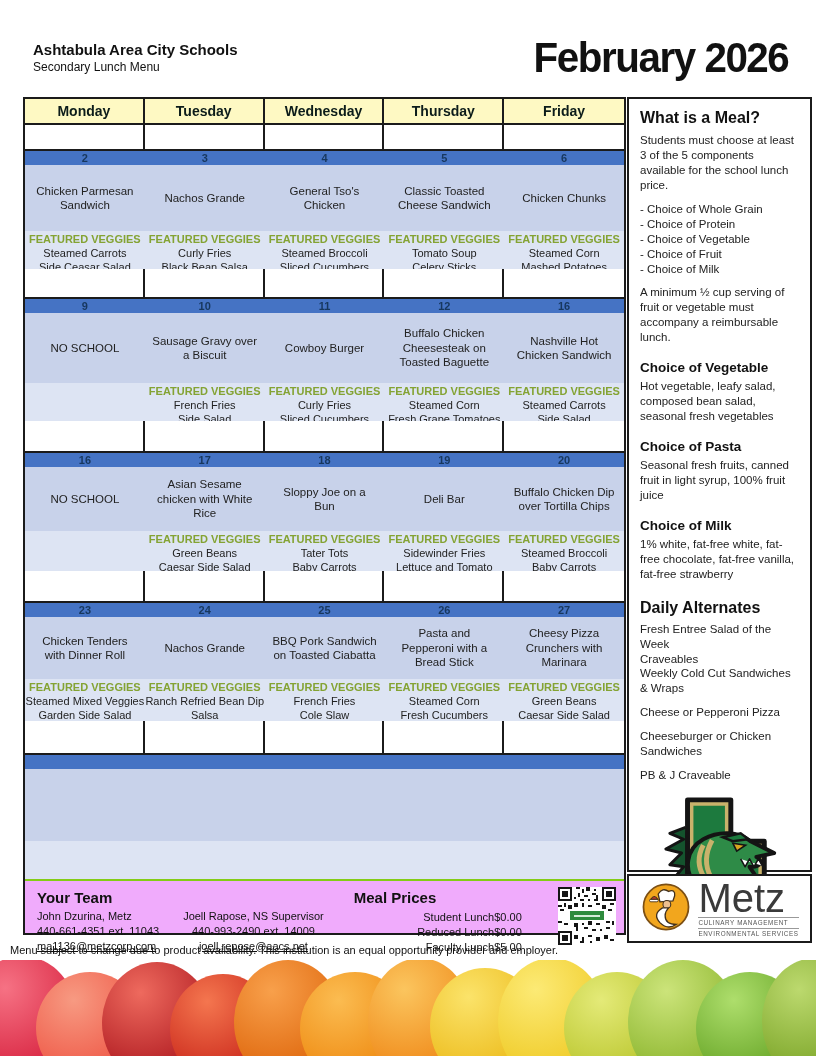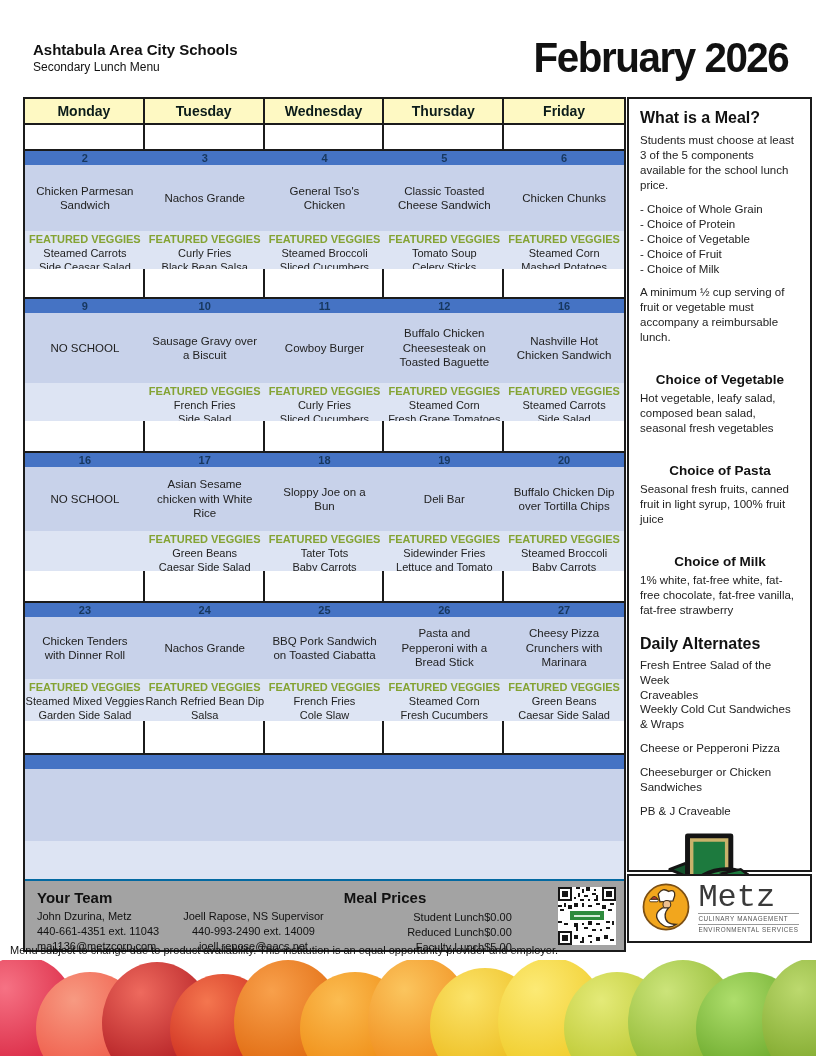--- a/index.html
+++ b/index.html
@@ -34,50 +34,50 @@
   .e1 .entree-cell{height:62px}.e2 .entree-cell{height:66px}.e3 .entree-cell{height:60px}
   .e4 .entree-cell{height:58px}.e5 .entree-cell{height:68px}
   .veggie-row{background:#dde4f3;}
   .vcell{text-align:center;font-size:11px;line-height:1.25;padding-top:2px;}
   .v1 .vcell{height:36px}.v2 .vcell{height:36px}.v3 .vcell{height:38px}
   .v4 .vcell{height:40px}.v5 .vcell{height:36px}
   .featured{display:block;color:#84a333;font-weight:bold;font-size:11px;}
   .vitems{display:block;white-space:pre-line;color:#222;}
 
   
-  .team-row{border-top:2px solid #0369a1;background:#a3a3a3;height:71px;display:flex;
+  .team-row{border-top:2px solid #84cc16;background:#f0abfc;height:54px;display:flex;
             box-sizing:border-box;padding:6px 6px 4px 12px;align-items:flex-start;}
   .team-title{font-weight:bold;font-size:15px;margin:2px 0 3px;}
   .members{display:flex;gap:24px;}
   .member{font-size:11px;line-height:1.35;}
   .member.centered{text-align:center;}
   .member .name{font-weight:normal;display:block;}
   .member a{color:#111;}
-  .prices-block{margin-left:20px;width:168px;}
+  .prices-block{margin-left:30px;width:168px;}
   .prices-title{font-weight:bold;font-size:15px;margin:2px 0 4px;}
   .price-row{display:flex;justify-content:flex-end;font-size:11px;line-height:1.35;}
   .qr-wrap{margin-left:auto;margin-right:2px;}
 
   
   .sidebar{position:absolute;left:627px;top:97px;width:185px;height:775px;
            border:2px solid #1b1b1b;box-sizing:border-box;background:#fff;
            padding:8px 10px 4px 11px;}
   .sb-title{font-size:16px;font-weight:bold;margin:2px 0 6px;}
   .sb-text{font-size:11.5px;line-height:1.3;color:#222;margin:0 0 9px;}
   .pre{white-space:pre-line;}
-  .sb-h{font-size:13.5px;font-weight:bold;margin:27px 0 4px;text-align:center;}
+  .sb-h{font-size:13.5px;font-weight:bold;margin:15px 0 4px;}
   .sb-h2{font-size:16px;font-weight:bold;margin:17px 0 5px;}
   .alt-p{font-size:11.5px;line-height:1.3;color:#222;margin:0 0 9px;white-space:pre-line;}
   .dragon-wrap{text-align:center;margin-top:8px;}
 
   
   .metz-box{position:absolute;left:627px;top:874px;width:185px;height:69px;
             border:2px solid #1b1b1b;box-sizing:border-box;background:#fff;
             display:flex;align-items:center;justify-content:center;gap:6px;}
-  .metz-name{font-family:Liberation Mono, monospace;font-size:32px;color:#3a3a3a;line-height:.85;}
+  .metz-name{font-family:Liberation Sans, sans-serif;font-size:40px;color:#3a3a3a;line-height:.85;}
   .metz-tag{font-size:6.3px;letter-spacing:.6px;color:#555;border-top:1px solid #999;
             margin-top:2px;padding-top:1px;white-space:nowrap;}
 
   
   .footer-note{position:absolute;left:10px;top:944px;font-size:11px;}
 
   
   .fruit-strip{position:absolute;left:0;top:960px;width:816px;height:96px;overflow:hidden;
                display:flex;align-items:flex-end;background:#fff;}
   .fruit{flex:none;border-radius:50%;margin-left:-42px;margin-bottom:-28px;}

